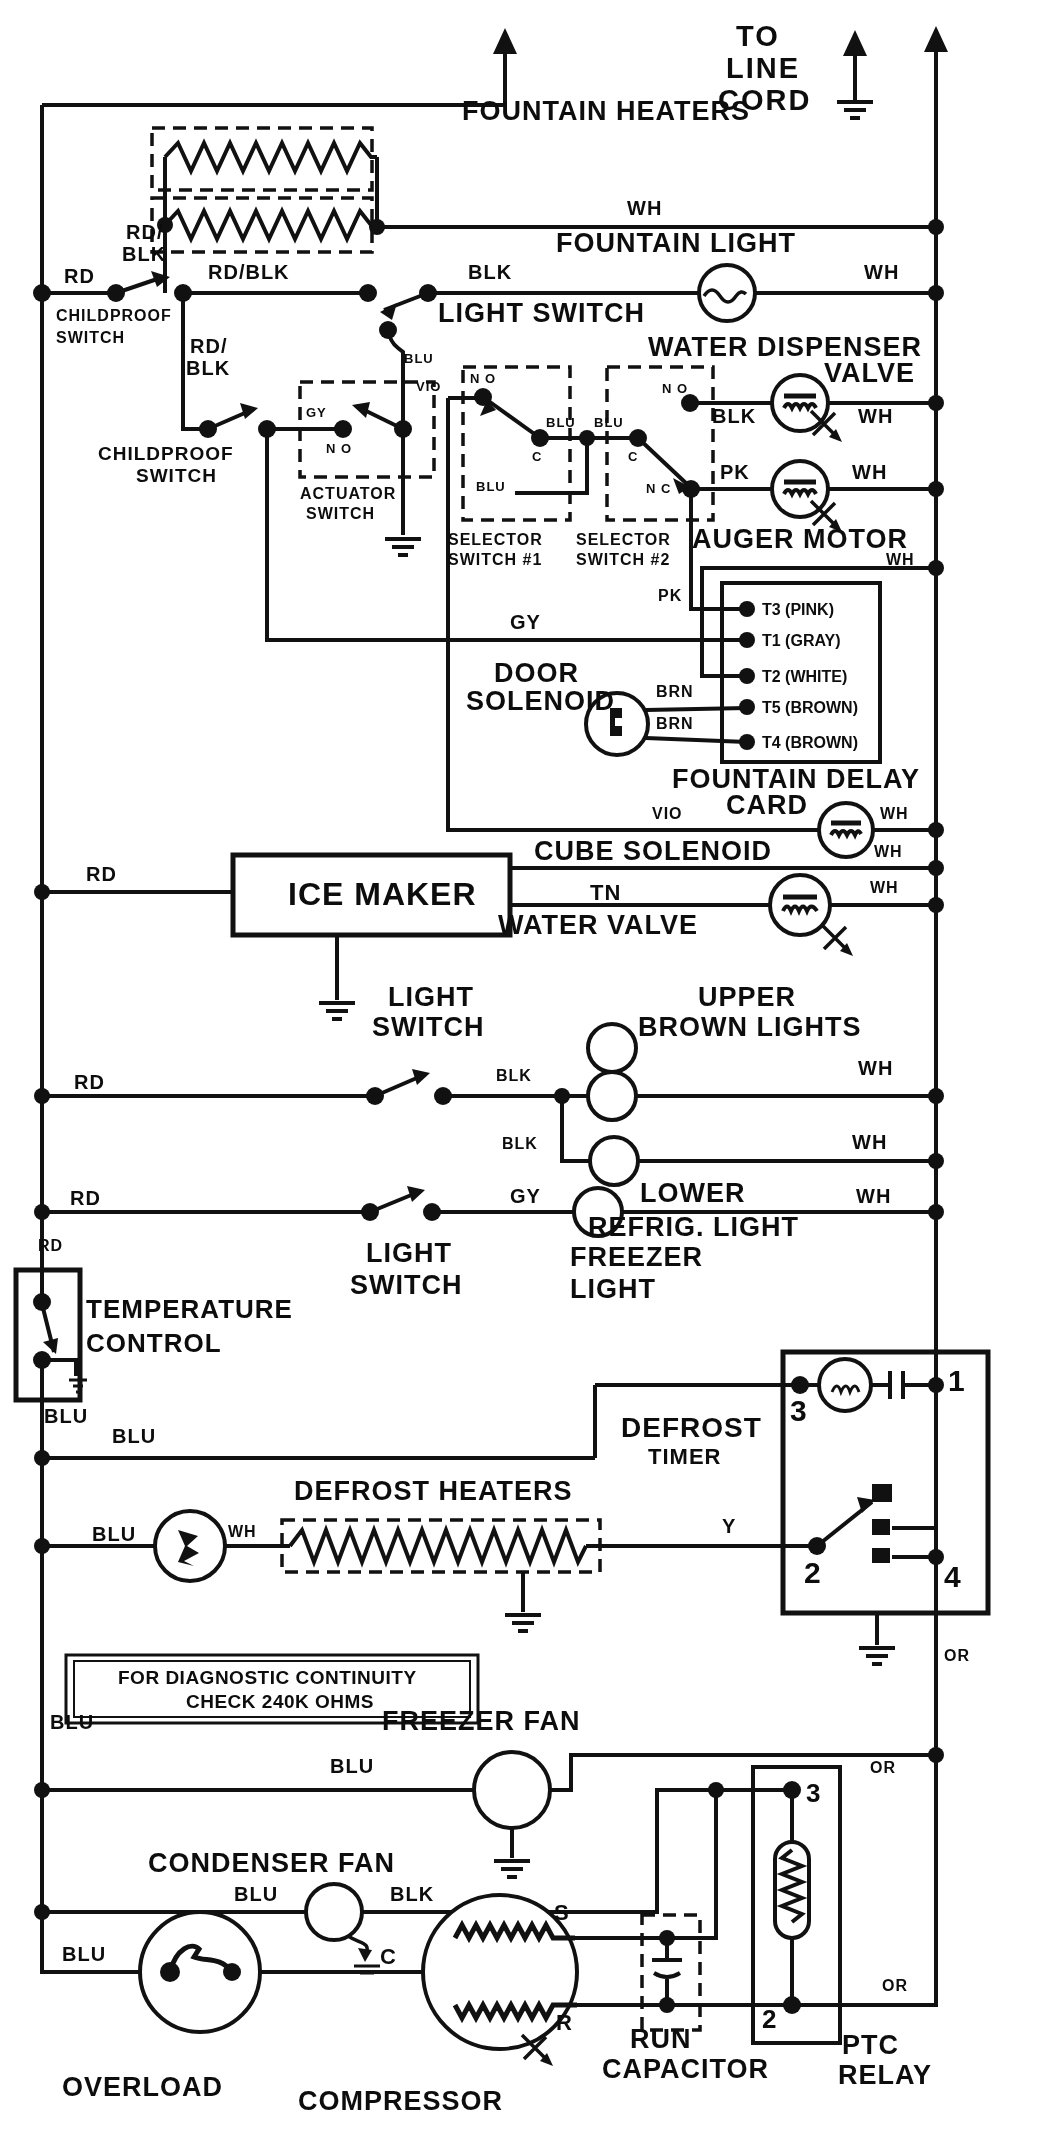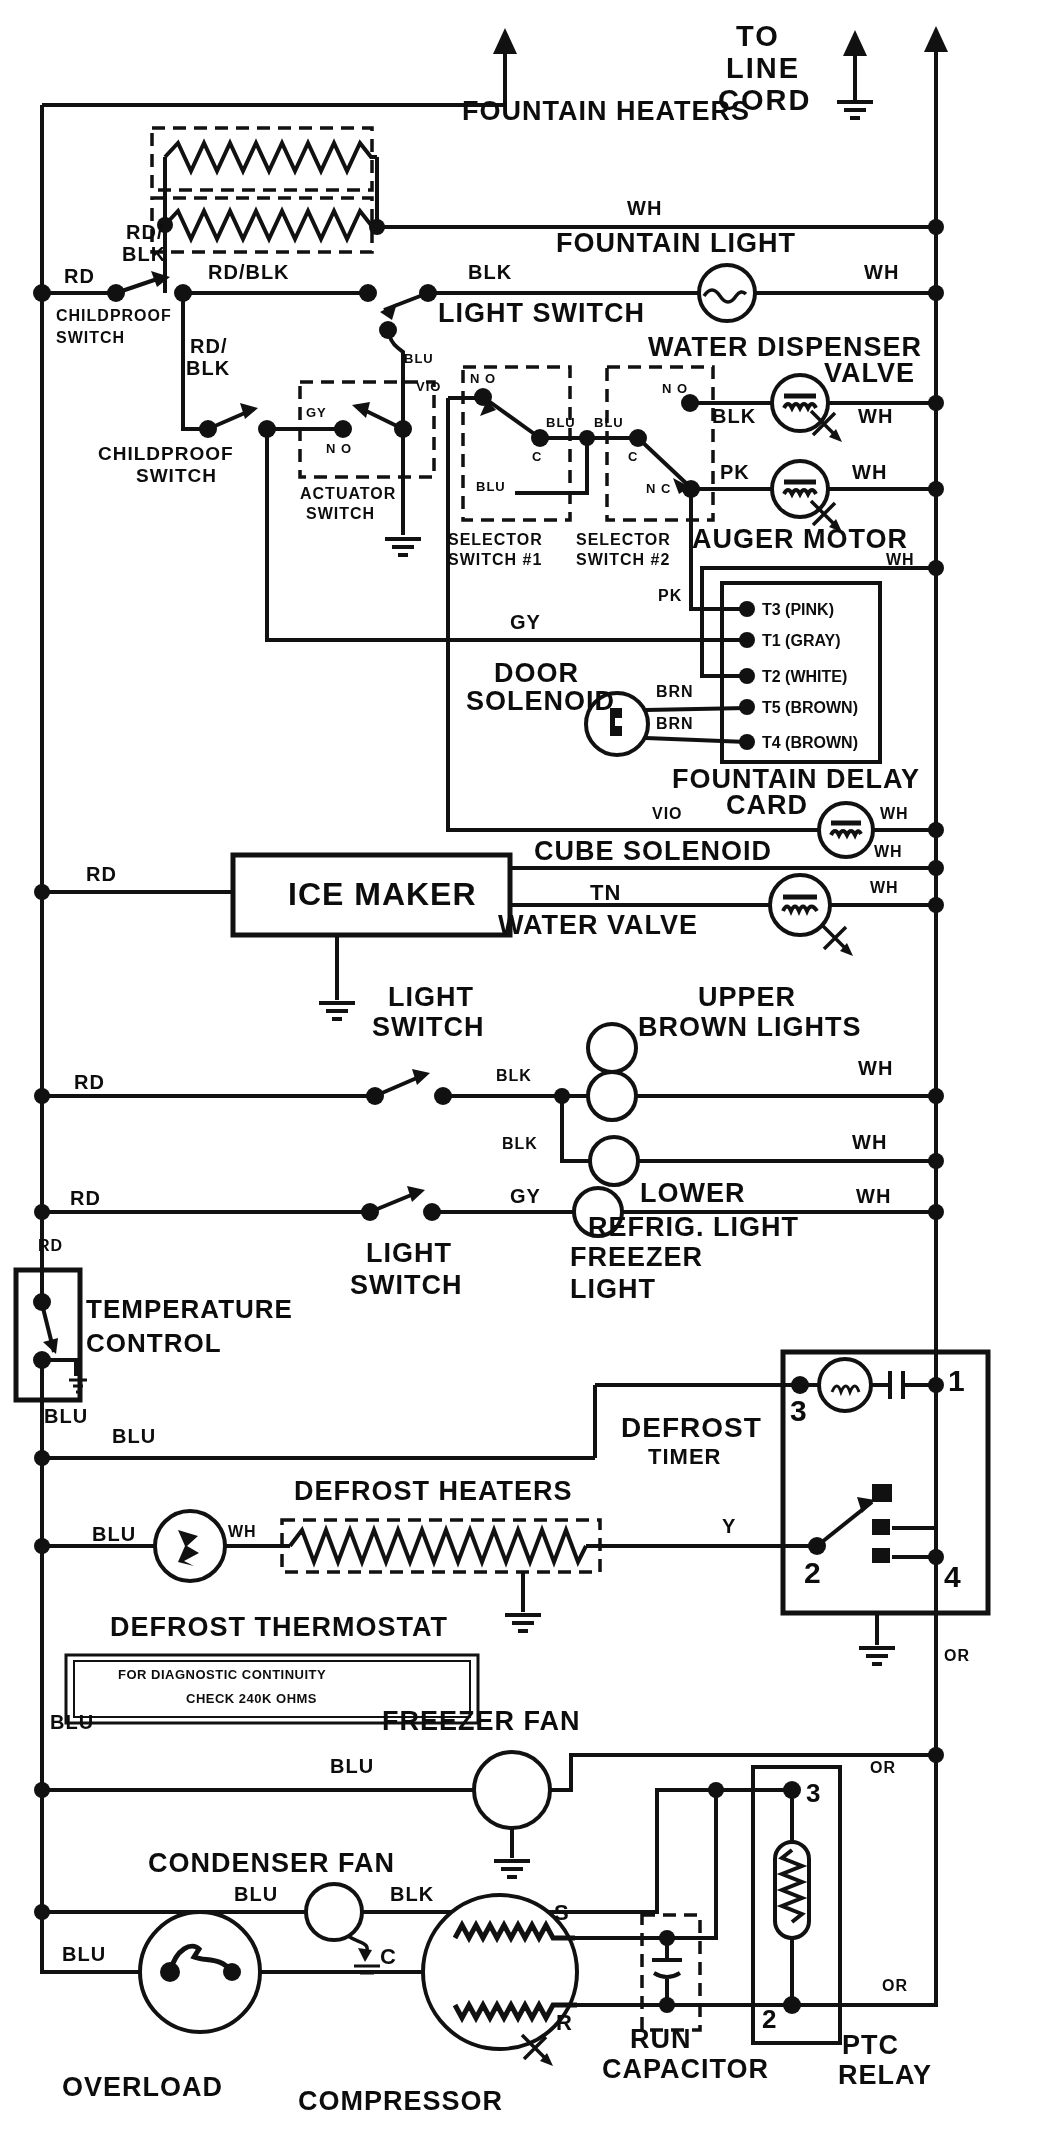--- a/index.html
+++ b/index.html
@@ -10,21 +10,21 @@
       letter-spacing:1px;line-height:1;font-family:"Liberation Sans",sans-serif;}
   .big{font-size:27px;}
   .med{font-size:19px;}
   .wire{font-size:20px;}
   .tiny{font-size:13px;}
   .sm{font-size:16px;}
   .term{font-size:16px;letter-spacing:0;}
   .num{font-size:30px;}
   .pnum{font-size:26px;}
   .src{font-size:22px;}
-  .diag{font-size:13px;letter-spacing:0.5px;}
+  .diag{font-size:19px;letter-spacing:0.5px;}
   .hdr{font-size:29px;letter-spacing:2px;}
 </style>
 </head>
 <body>
 
 <div id="stage">
 
 <svg width="1053" height="2136" viewBox="0 0 1053 2136">
   <g stroke="#111" stroke-width="4" fill="none">
 
@@ -400,21 +400,20 @@
 <div class="lb" style="left:648px;top:1446px;font-size:22px">TIMER</div>
 <div class="lb num" style="left:790px;top:1396px">3</div>
 <div class="lb num" style="left:948px;top:1366px">1</div>
 <div class="lb num" style="left:804px;top:1558px">2</div>
 <div class="lb num" style="left:944px;top:1562px">4</div>
 
 <div class="lb big" style="left:294px;top:1478px">DEFROST HEATERS</div>
 <div class="lb wire" style="left:92px;top:1524px">BLU</div>
 <div class="lb sm" style="left:228px;top:1524px">WH</div>
 <div class="lb wire" style="left:722px;top:1516px">Y</div>
-<div class="lb big" style="left:110px;top:1614px">DEFROST THERMOSTAT</div>
 <div class="lb diag" style="left:118px;top:1668px">FOR DIAGNOSTIC CONTINUITY</div>
 <div class="lb diag" style="left:186px;top:1692px">CHECK 240K OHMS</div>
 <div class="lb sm" style="left:944px;top:1648px">OR</div>
 
 <div class="lb wire" style="left:50px;top:1712px">BLU</div>
 <div class="lb big" style="left:382px;top:1708px">FREEZER FAN</div>
 <div class="lb wire" style="left:330px;top:1756px">BLU</div>
 <div class="lb sm" style="left:870px;top:1760px">OR</div>
 <div class="lb big" style="left:148px;top:1850px">CONDENSER FAN</div>
 <div class="lb wire" style="left:234px;top:1884px">BLU</div>

